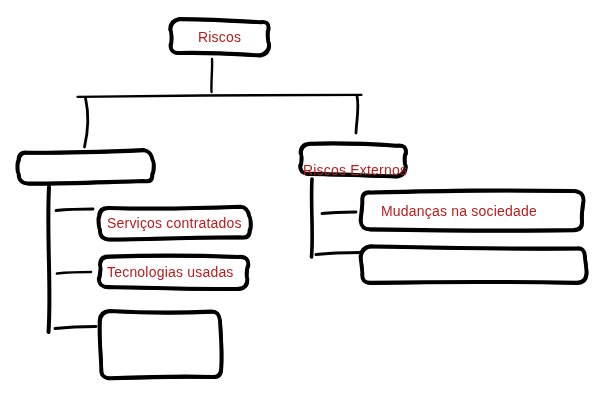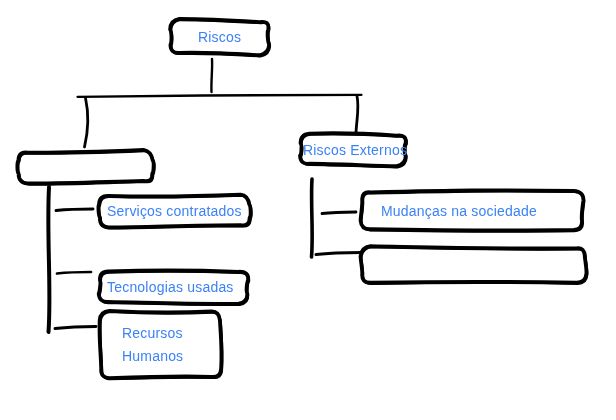--- a/index.html
+++ b/index.html
@@ -1,30 +1,30 @@
 <!DOCTYPE html>
 <html><head>
 <meta charset="utf-8">
 <style>
   html,body{margin:0;padding:0;background:#ffffff;}
   body{width:616px;height:420px;overflow:hidden;
        font-family:"Liberation Sans", sans-serif;}
   .canvas{position:relative;width:616px;height:420px;background:#ffffff;}
   .connectors{position:absolute;left:0;top:0;width:616px;height:420px;z-index:0;}
   .node{position:absolute;display:flex;align-items:center;z-index:1;
-        font-size:14px;color:#3b82f6;letter-spacing:0.2px;}
+        font-size:14px;color:#b91c1c;letter-spacing:0.2px;}
   .node .sketch{position:absolute;left:0;top:0;width:100%;height:100%;
                 overflow:visible;z-index:1;}
   .node .label{position:relative;z-index:2;white-space:pre-line;}
   
   .n-riscos      {left:167px;top:17px; width:105px;height:40px;justify-content:center;}
   .n-internos    {left:15px; top:148px;width:141px;height:38px;padding-left:20px;box-sizing:border-box;}
-  .n-externos    {left:297px;top:131px;width:112px;height:37px;padding-left:6px;box-sizing:border-box;}
-  .n-servicos    {left:96px; top:192px;width:157px;height:38px;padding-left:11px;box-sizing:border-box;}
-  .n-tecnologias {left:96px; top:268px;width:155px;height:38px;padding-left:11px;box-sizing:border-box;text-align:center;}
+  .n-externos    {left:297px;top:141px;width:112px;height:37px;padding-left:6px;box-sizing:border-box;align-items:flex-end;}
+  .n-servicos    {left:96px; top:204px;width:157px;height:38px;padding-left:11px;box-sizing:border-box;}
+  .n-tecnologias {left:96px; top:253px;width:155px;height:38px;padding-left:11px;box-sizing:border-box;text-align:center;}
   .n-recursos    {left:97px; top:308px;width:127px;height:73px;padding-left:25px;box-sizing:border-box;line-height:23px;}
   .n-mudancas    {left:358px;top:188px;width:228px;height:45px;padding-left:23px;box-sizing:border-box;}
   .n-flutuacoes  {left:358px;top:244px;width:231px;height:42px;padding-left:20px;box-sizing:border-box;}
 </style>
 </head>
 <body>
 
 <div class="canvas">
 
   <svg class="connectors" viewBox="0 0 616 420" fill="none" stroke="#000000" stroke-linecap="round" stroke-linejoin="round" aria-hidden="true">
@@ -78,21 +78,20 @@
         <path d="M 12.4,3.4479506582941775 C 59.5,1.88079080415124 95.5,2.0656603392702486 142.6,3.7893583038408702 Q 153.26402844976315,3.4 152.1098281349509,12.4 C 150.79936456776866,14 149.9024064073142,24 151.28159980214986,25.6 Q 151.6,34.6 142.6,35.75838343781461 C 95.5,36.217660516268104 59.5,34.81136913048732 12.4,33.88065805119688 Q 3.4,34.6 2.6852132949988534,25.6 C 3.6281939151693456,24 5.022796399764745,14 3.972953728901981,12.4 Q 3.4,3.4 12.4,3.4479506582941775 Z" fill="none" stroke="#000000" stroke-width="1.8" stroke-linecap="round" stroke-linejoin="round" transform="translate(1.1,1.3)"></path>
       </svg>
     <span class="label">Tecnologias usadas</span>
   </div>
 
   <div class="node n-recursos">
     <svg class="sketch" aria-hidden="true" viewBox="0 0 127 73">
         <path d="M 12.4,2.903584574125655 C 45.5,4.662827987647186 81.5,4.965713873853746 114.6,3.4629388085187744 Q 122.08757950491605,3.4 122.92821025761666,12.4 C 123.97474579049134,31.5 125.26089514143472,41.5 124.11580782863969,60.599999999999994 Q 123.6,69.6 114.6,68.81262447646284 C 81.5,67.9016748355424 45.5,68.94932023787425 12.4,70.17368133435558 Q 3.4,69.6 4.211104028248116,60.599999999999994 C 3.626240525135285,41.5 1.9693609020346106,31.5 2.6811835610579062,12.4 Q 3.4,3.4 12.4,2.903584574125655 Z" fill="#ffffff" stroke="#000000" stroke-width="3.8" stroke-linecap="round" stroke-linejoin="round"></path>
         <path d="M 12.4,2.903584574125655 C 45.5,4.662827987647186 81.5,4.965713873853746 114.6,3.4629388085187744 Q 122.08757950491605,3.4 122.92821025761666,12.4 C 123.97474579049134,31.5 125.26089514143472,41.5 124.11580782863969,60.599999999999994 Q 123.6,69.6 114.6,68.81262447646284 C 81.5,67.9016748355424 45.5,68.94932023787425 12.4,70.17368133435558 Q 3.4,69.6 4.211104028248116,60.599999999999994 C 3.626240525135285,41.5 1.9693609020346106,31.5 2.6811835610579062,12.4 Q 3.4,3.4 12.4,2.903584574125655 Z" fill="none" stroke="#000000" stroke-width="1.8" stroke-linecap="round" stroke-linejoin="round" transform="translate(1.1,1.3)"></path>
       </svg>
-    <span class="label">Recursos Humanos</span>
   </div>
 
   <div class="node n-mudancas">
     <svg class="sketch" aria-hidden="true" viewBox="0 0 228 45">
         <path d="M 12.4,4.3094078363781065 C 96,2.4837911200414977 132,1.7147931292737488 215.6,2.8892614975606015 Q 225.8527395091189,3.4 225.3857472702082,12.4 C 224.677922061192,17.5 223.09448589390337,27.5 223.92364262057117,32.6 Q 224.6,41.6 215.6,41.960104116490626 C 132,43.25763259140569 96,42.643494770015465 12.4,41.212972827189105 Q 3.4,41.6 2.550537709034616,32.6 C 2.7354915037596275,27.5 4.536252618172396,17.5 4.213314682719631,12.4 Q 3.4,3.4 12.4,4.3094078363781065 Z" fill="#ffffff" stroke="#000000" stroke-width="3.8" stroke-linecap="round" stroke-linejoin="round"></path>
         <path d="M 12.4,4.3094078363781065 C 96,2.4837911200414977 132,1.7147931292737488 215.6,2.8892614975606015 Q 225.8527395091189,3.4 225.3857472702082,12.4 C 224.677922061192,17.5 223.09448589390337,27.5 223.92364262057117,32.6 Q 224.6,41.6 215.6,41.960104116490626 C 132,43.25763259140569 96,42.643494770015465 12.4,41.212972827189105 Q 3.4,41.6 2.550537709034616,32.6 C 2.7354915037596275,27.5 4.536252618172396,17.5 4.213314682719631,12.4 Q 3.4,3.4 12.4,4.3094078363781065 Z" fill="none" stroke="#000000" stroke-width="1.8" stroke-linecap="round" stroke-linejoin="round" transform="translate(1.1,1.3)"></path>
       </svg>
     <span class="label">Mudanças na sociedade</span>
   </div>
 

